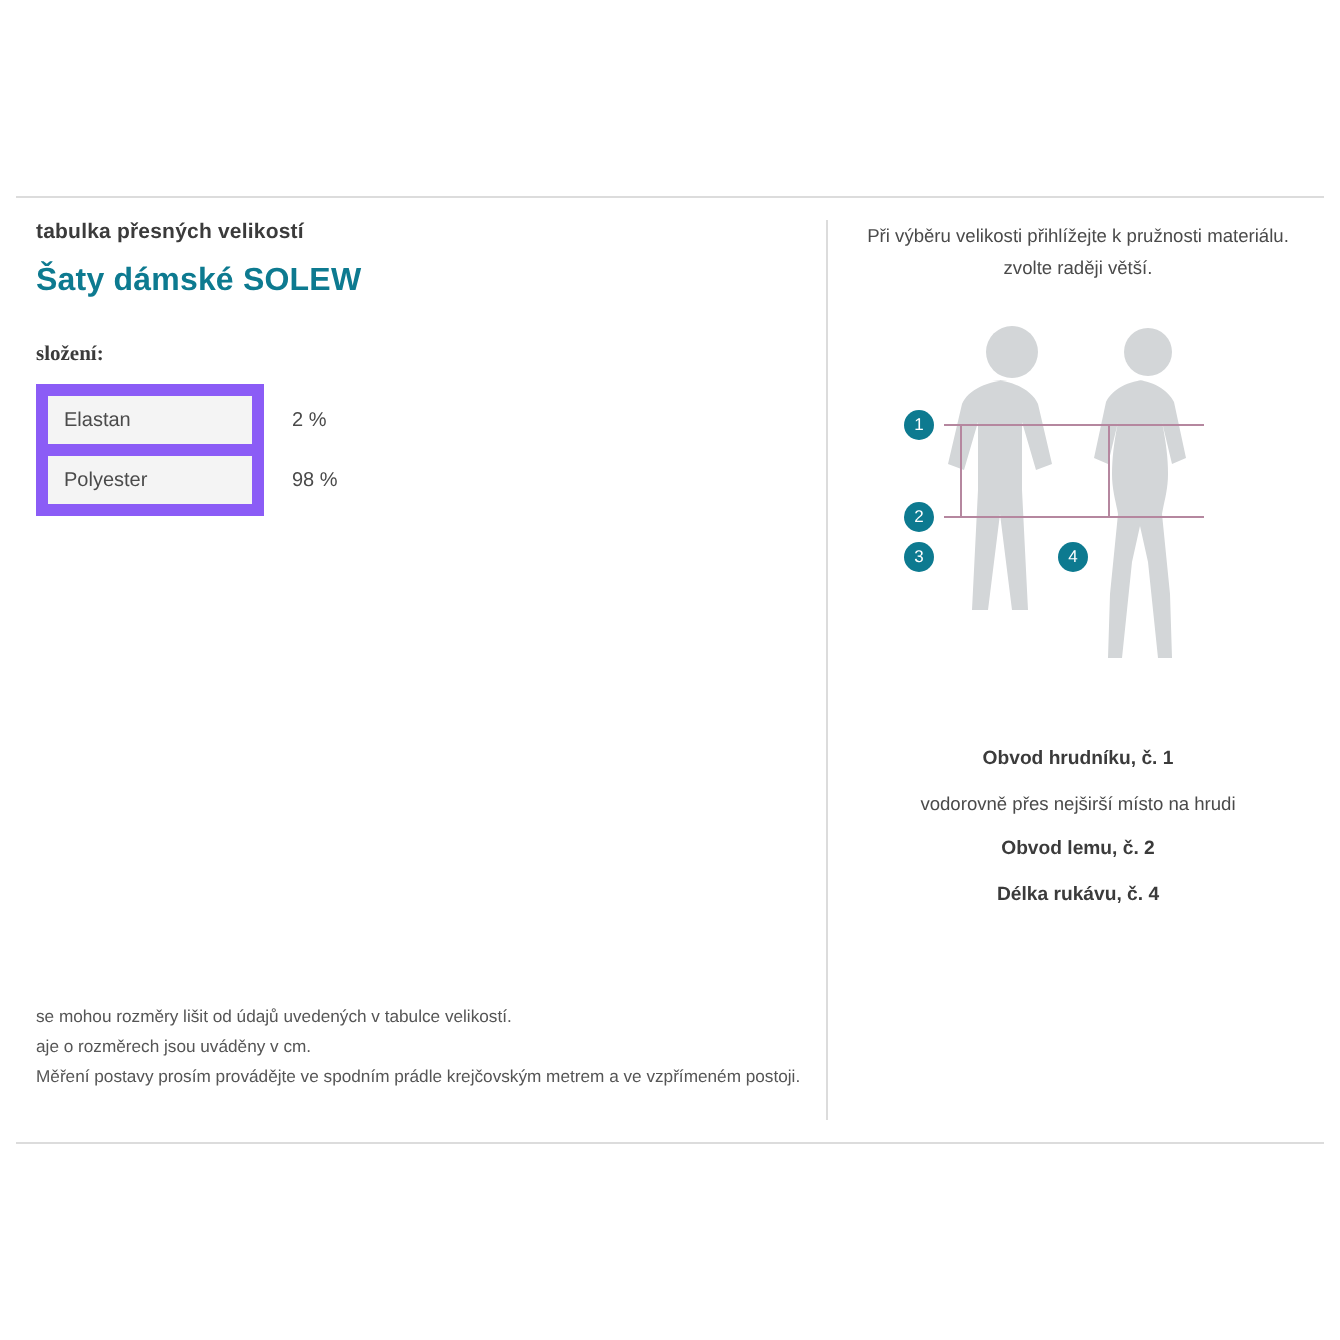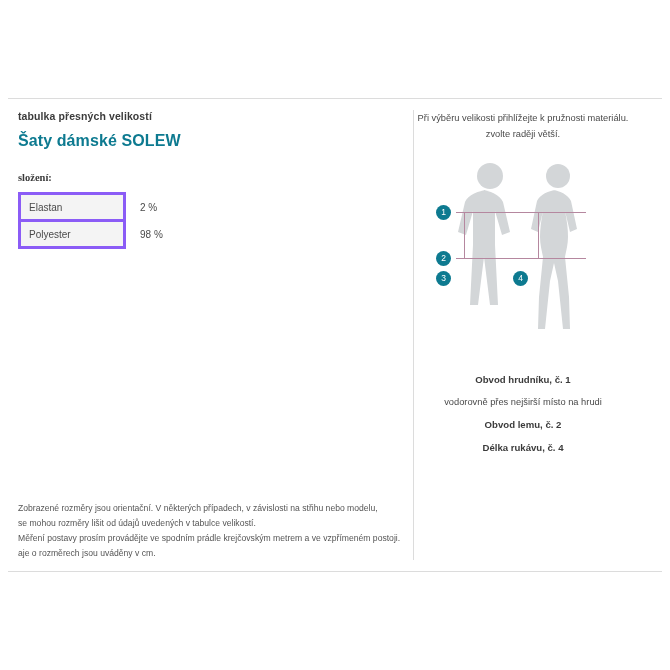--- a/index.html
+++ b/index.html
@@ -68,21 +68,21 @@
     margin: 0 0 9px 0;
     font-family: Liberation Serif, serif;
   }
   table.composition {
     border-collapse: collapse;
     font-size: 10px;
     color: #4a4a4a;
   }
   table.composition td {
     padding: 5px 8px;
-    border: 3px solid #8b5cf6;
+    border: 6px solid #8b5cf6;
     height: 14px;
   }
   table.composition td.name {
     background: #f4f4f4;
     width: 86px;
   }
   table.composition td.val {
     border-left: none;
     border-right: none;
     border-top: none;
@@ -98,21 +98,21 @@
     font-size: 8.6px;
     line-height: 15px;
     color: #555555;
   }
   .footnotes div {
     white-space: nowrap;
   }
   
   .right {
     position: absolute;
-    left: 408px;
+    left: 424px;
     top: 110px;
     width: 230px;
     text-align: center;
   }
   .advice {
     font-size: 9.3px;
     line-height: 16px;
     color: #4a4a4a;
   }
   .figure-wrap {
@@ -184,24 +184,23 @@
         </tr>
         <tr>
           <td class="name">Polyester</td>
           <td class="val">98 %</td>
         </tr>
       </tbody>
     </table>
   </div>
 
   <div class="footnotes">
-    <div>Zobrazené rozměry jsou orientační. V některých případech, v závislosti na střihu nebo modelu,</div>
     <div>se mohou rozměry lišit od údajů uvedených v tabulce velikostí.</div>
+    <div>­aje o rozměrech jsou uváděny v cm.</div>
     <div>Měření postavy prosím provádějte ve spodním prádle krejčovským metrem a ve vzpřímeném postoji.</div>
-    <div>­aje o rozměrech jsou uváděny v cm.</div>
   </div>
 
   <div class="right">
     <div class="advice">
       <div>Při výběru velikosti přihlížejte k pružnosti materiálu.</div>
       <div>zvolte raději větší.</div>
     </div>
 
     <div class="figure-wrap">
       <svg class="silhouette" width="230" height="220" viewBox="0 0 230 220">

